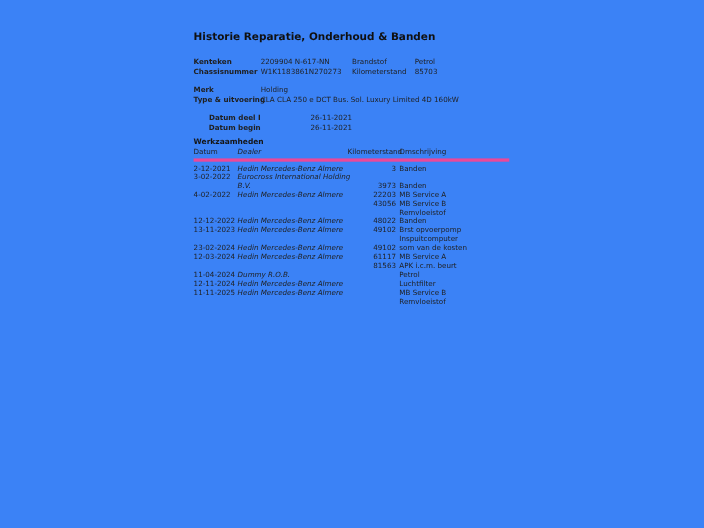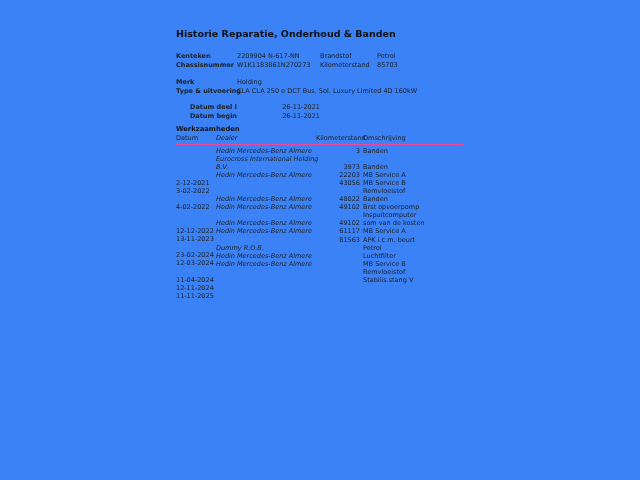--- a/index.html
+++ b/index.html
@@ -25,28 +25,28 @@
   #info-vehicle{top:52px;}
   #info-merk{top:78px;}
   #info-datum{top:103px;text-align:right;}
 
   .section-heading{
     position:absolute;left:176px;top:125px;
     font-size:6.8px;font-weight:bold;white-space:nowrap;color:#151515;
   }
 
   .table{position:absolute;left:176px;top:135px;width:287px;font-size:6.5px;}
-  .thead{display:flex;height:7.5px;line-height:7.5px;border-bottom:1px solid #ec4899;padding-bottom:1px;}
+  .thead{display:flex;height:7.5px;line-height:7.5px;border-bottom:3px solid #ec4899;padding-bottom:1px;}
   .tbody{padding-top:2px;}
   .trow{display:flex;height:8.1px;line-height:8.1px;white-space:nowrap;}
   .c1{width:30px;}
   .c2{margin-left:10px;width:100px;font-style:italic;}
   .c3{width:44px;text-align:right;}
   .c4{margin-left:3px;flex:1;}
-  .ar{text-align:center;margin-top:32px;}
+  .ar{text-align:center;}
 </style>
 </head>
 <body>
 
 <div class="doc">
 
   <div class="title">Historie Reparatie, Onderhoud &amp; Banden</div>
 
   <div class="info-block" id="info-vehicle">
     <div class="info-row">
@@ -184,22 +184,16 @@
           <span class="c2">Hedin Mercedes-Benz Almere</span>
           <span class="c3"></span>
           <span class="c4">MB Service B</span>
         </div>
         <div class="trow">
           <span class="c1 ar"></span>
           <span class="c2"></span>
           <span class="c3"></span>
           <span class="c4">Remvloeistof</span>
         </div>
-        <div class="trow">
-          <span class="c1 ar"></span>
-          <span class="c2"></span>
-          <span class="c3"></span>
-          <span class="c4">Stabilis.stang V</span>
-        </div>
       </div>
   </div>
 
 </div>
 
 </body></html>

